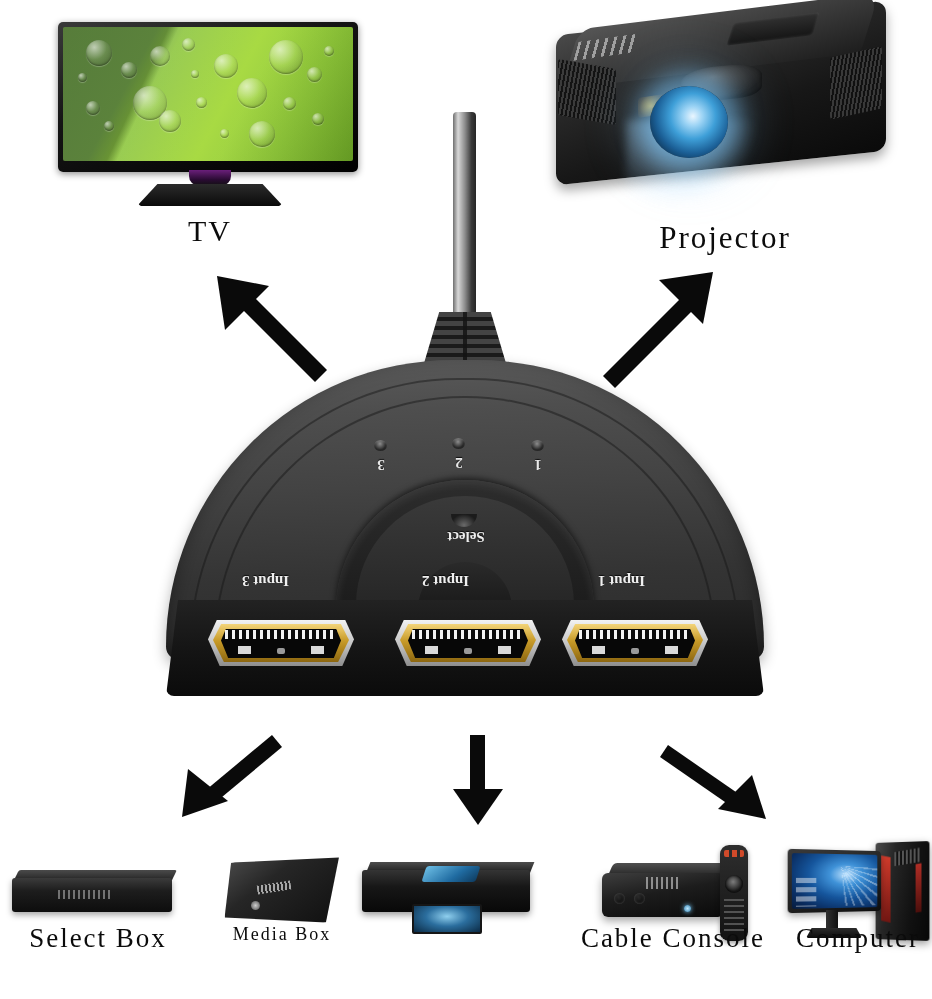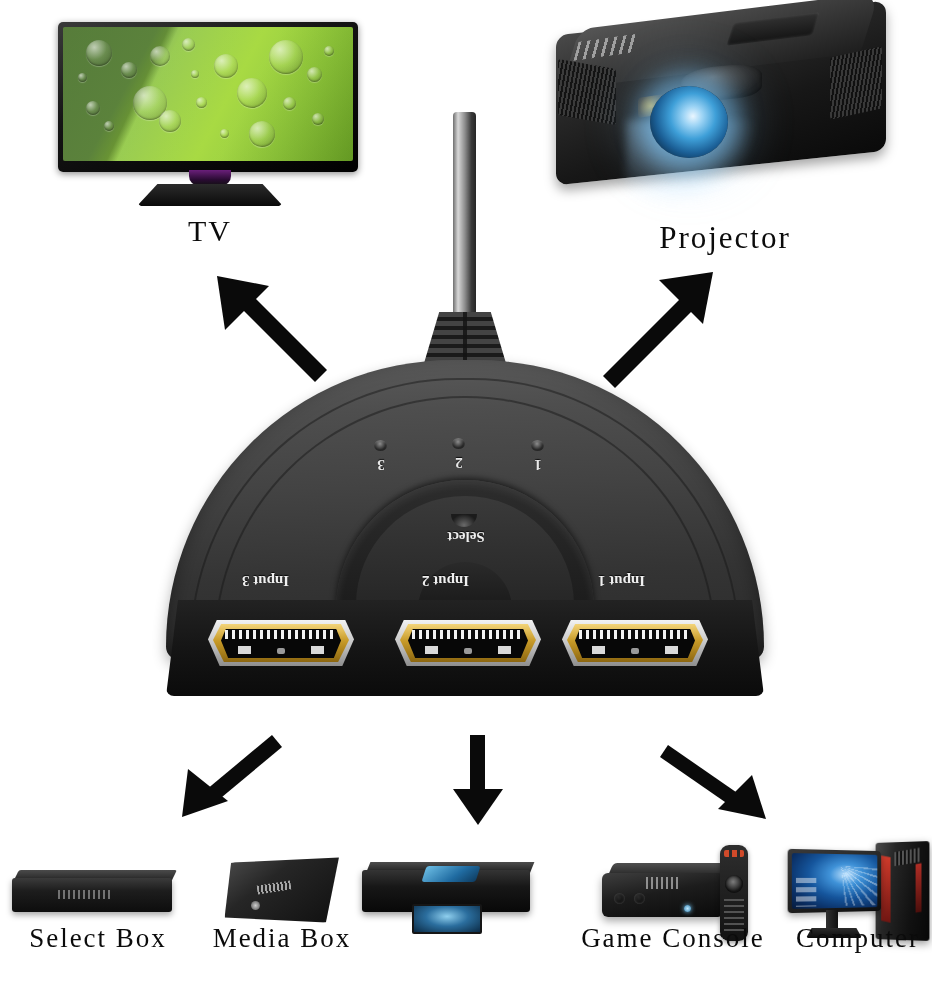--- a/index.html
+++ b/index.html
@@ -611,21 +611,21 @@
     <div class="cbox-body"></div>
     <div class="cbox-disp"></div>
   </div>
   <div class="dev-label" style="left:0px;top:925px;width:196px;font-size:27px;">Select Box</div>
 
   <div class="bdev" style="left:195px;top:843px;width:175px;height:90px;">
     <div class="mbox"></div>
     <div class="mbox-logo"></div>
     <div class="mbox-dot"></div>
   </div>
-  <div class="dev-label" style="left:192px;top:925px;width:180px;font-size:27px;">Media Box</div>
+  <div class="dev-label" style="left:192px;top:925px;width:180px;font-size:18px;">Media Box</div>
 
   <div class="bdev" style="left:348px;top:848px;width:200px;height:92px;">
     <div class="bray-top"></div>
     <div class="bray-body"></div>
     <div class="bray-logo"></div>
     <div class="bray-tray"></div>
   </div>
 
   <div class="bdev" style="left:588px;top:843px;width:180px;height:100px;">
     <div class="gc-top"></div>
@@ -633,21 +633,21 @@
     <div class="gc-logo"></div>
     <div class="gc-port" style="left:26px;"></div>
     <div class="gc-port" style="left:46px;"></div>
     <div class="gc-led"></div>
     <div class="remote">
       <div class="rtop"></div>
       <div class="wheel"></div>
       <div class="keys"></div>
     </div>
   </div>
-  <div class="dev-label" style="left:568px;top:925px;width:210px;font-size:27px;">Game Console</div>
+  <div class="dev-label" style="left:568px;top:925px;width:210px;font-size:27px;">Cable Console</div>
 
   <div class="bdev" style="left:782px;top:840px;width:160px;height:104px;">
     <div class="tower">
       <div class="tower-vent"></div>
       <div class="tower-accent"></div>
       <div class="tower-accent2"></div>
     </div>
     <div class="mon-frame">
       <div class="mon-screen">
         <div class="mon-tiles"></div>

